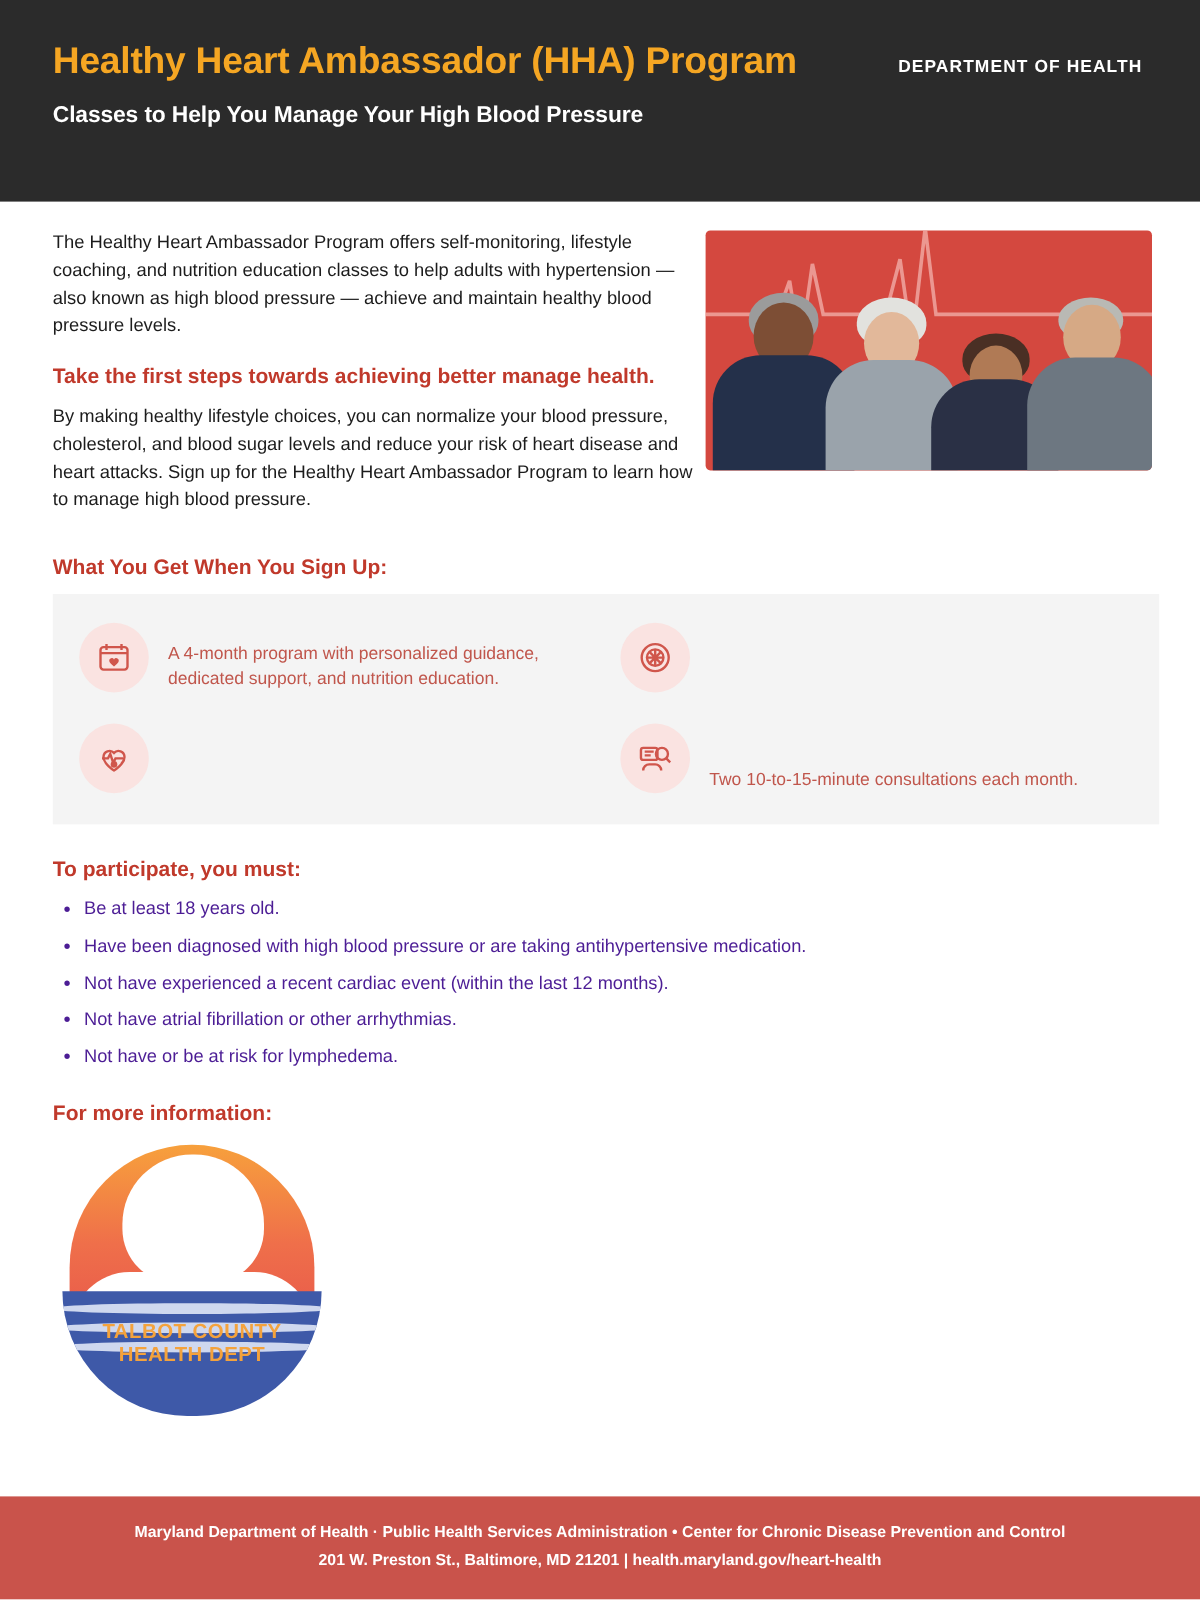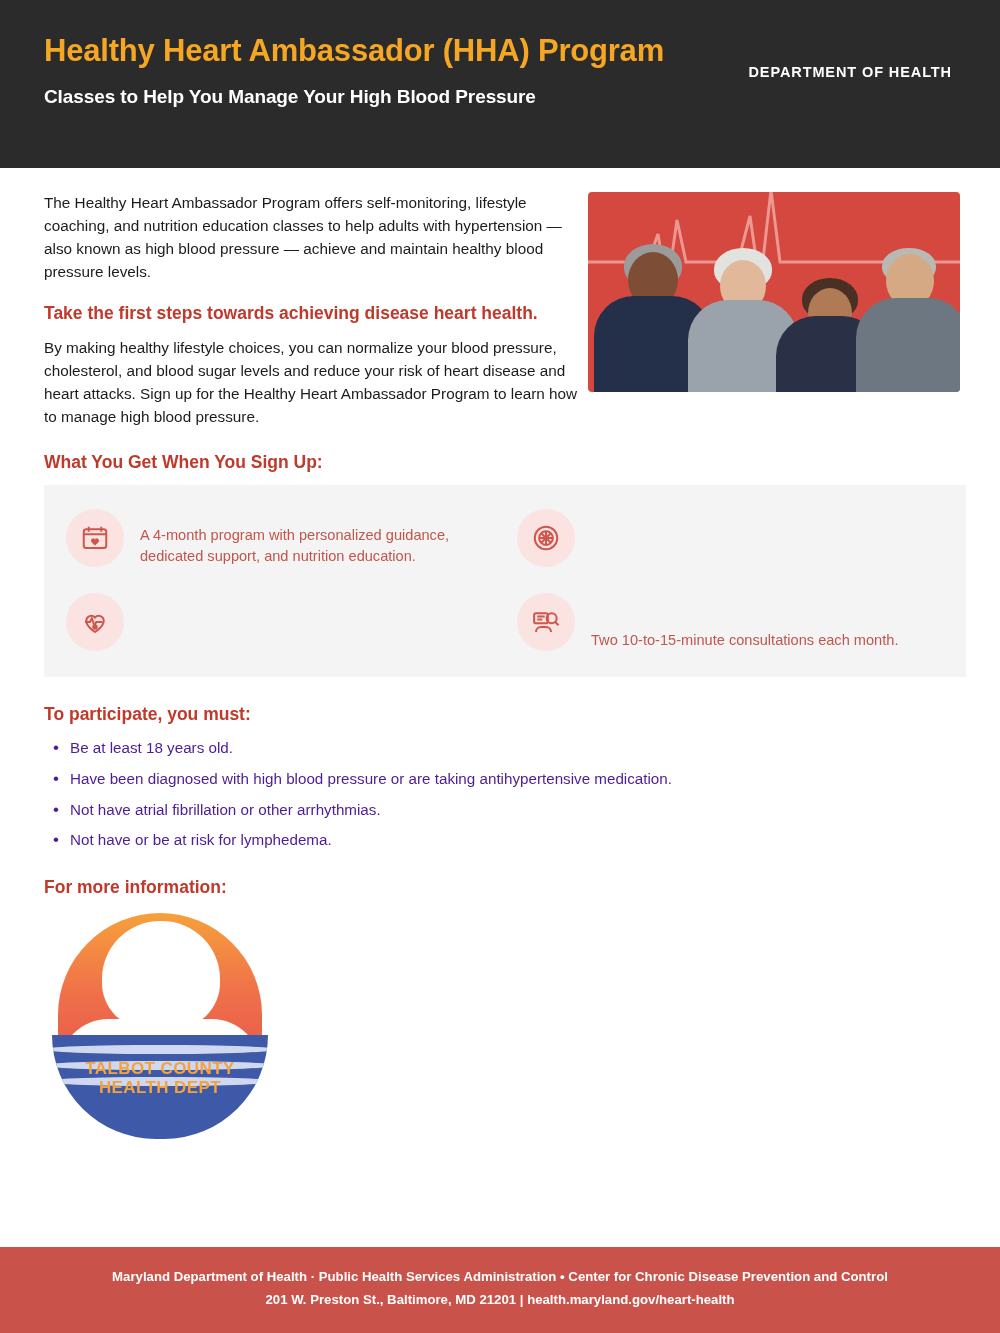--- a/index.html
+++ b/index.html
@@ -71,21 +71,21 @@
     font-size: 33px;
     font-weight: bold;
     letter-spacing: -0.5px;
     line-height: 1;
   }
   .md-dept {
     color: #fff;
     font-size: 14.5px;
     font-weight: bold;
     letter-spacing: 0.9px;
-    margin-top: 16px;
+    margin-top: 0;
   }
 
   
   .body { padding: 24px 34px 0 44px; position: relative; }
 
   .intro-row { display: flex; gap: 8px; }
   .intro-col { width: 536px; }
   p.para {
     font-size: 15.3px;
     color: #1c1c1c;
@@ -110,21 +110,21 @@
     position: absolute; inset: 0;
     opacity: .55;
   }
   .ph-people { position: absolute; bottom: 0; left: 0; right: 0; height: 160px; }
   .ph-person { position: absolute; bottom: 0; }
   .ph-head { border-radius: 50%; position: absolute; }
   .ph-body { border-radius: 40px 40px 0 0; position: absolute; bottom: 0; }
   .ph-hair { position: absolute; border-radius: 50% 50% 45% 45%; }
 
   
-  .benefits-title { margin: 22px 0 10px; }
+  .benefits-title { margin: 32px 0 10px; }
   .benefits {
     background: #f4f4f4;
     padding: 24px 22px 26px 22px;
     display: grid;
     grid-template-columns: 1fr 1fr;
     gap: 26px 24px;
   }
   .benefit { display: flex; gap: 16px; align-items: flex-end; }
   .b-icon {
     width: 58px; height: 58px;
@@ -259,21 +259,21 @@
     <div class="header-right">
       <div class="md-dept">DEPARTMENT OF HEALTH</div>
     </div>
   </div>
 
   <div class="body">
 
     <div class="intro-row">
       <div class="intro-col">
         <p class="para">The Healthy Heart Ambassador Program offers self-monitoring, lifestyle coaching, and nutrition education classes to help adults with hypertension — also known as high blood pressure — achieve and maintain healthy blood pressure levels.</p>
-        <div class="h-red">Take the first steps towards achieving disease heart health.</div>
+        <div class="h-red">Take the first steps towards achieving better manage health.</div>
         <p class="para">By making healthy lifestyle choices, you can normalize your blood pressure, cholesterol, and blood sugar levels and reduce your risk of heart disease and heart attacks. Sign up for the Healthy Heart Ambassador Program to learn how to manage high blood pressure.</p>
       </div>
 
       <div class="photo">
         <svg class="ekg" viewBox="0 0 372 200" preserveAspectRatio="none">
           <path d="M0 70 H60 l10 -28 l9 56 l10 -70 l9 42 H150 l12 -46 l10 70 l11 -96 l9 72 H372" fill="none" stroke="#ffd9d4" stroke-width="3"></path>
         </svg>
         <div class="ph-people">
           <div class="ph-person" style="left:6px;width:118px;height:150px;">
             <div class="ph-hair" style="left:30px;top:2px;width:58px;height:44px;background:#9b9b9b;"></div>
@@ -346,20 +346,21 @@
         </div>
         <div class="b-text">Two 10-to-15-minute consultations each month.</div>
       </div>
 
     </div>
 
     <div class="h-red req-title">To participate, you must:</div>
     <ul class="req">
       <li>Be at least 18 years old.</li>
       <li>Have been diagnosed with high blood pressure or are taking antihypertensive medication.</li>
+      <li>Not have experienced a recent cardiac event (within the last 12 months).</li>
       <li>Not have atrial fibrillation or other arrhythmias.</li>
       <li>Not have or be at risk for lymphedema.</li>
     </ul>
 
     <div class="h-red info-title">For more information:</div>
 
     <div class="contact-row">
 
       <div class="talbot">
         <div class="t-sun"></div>

